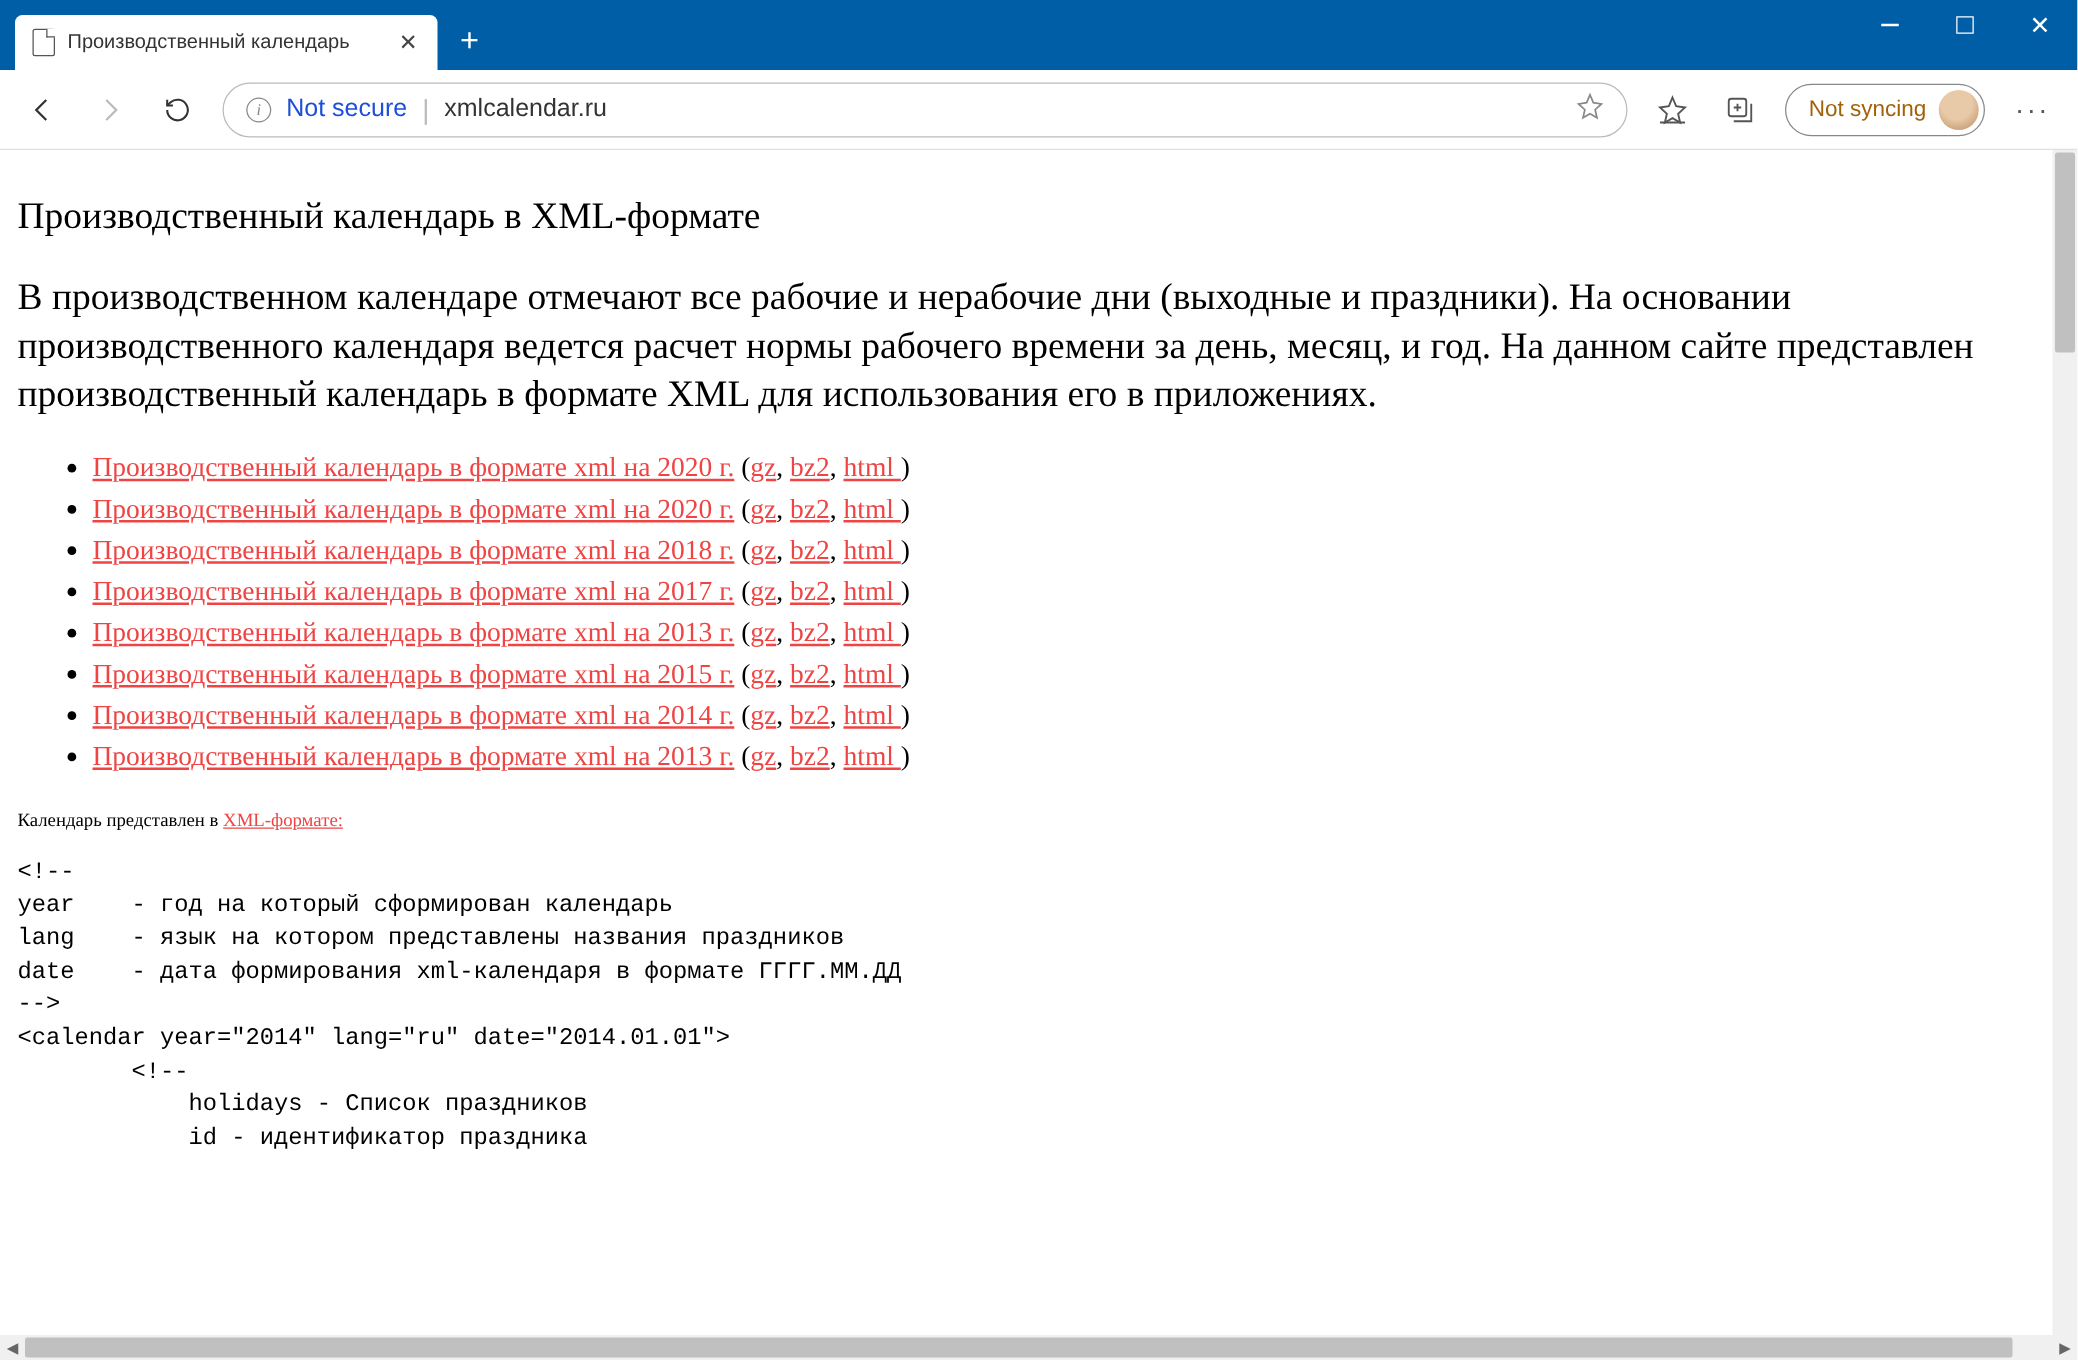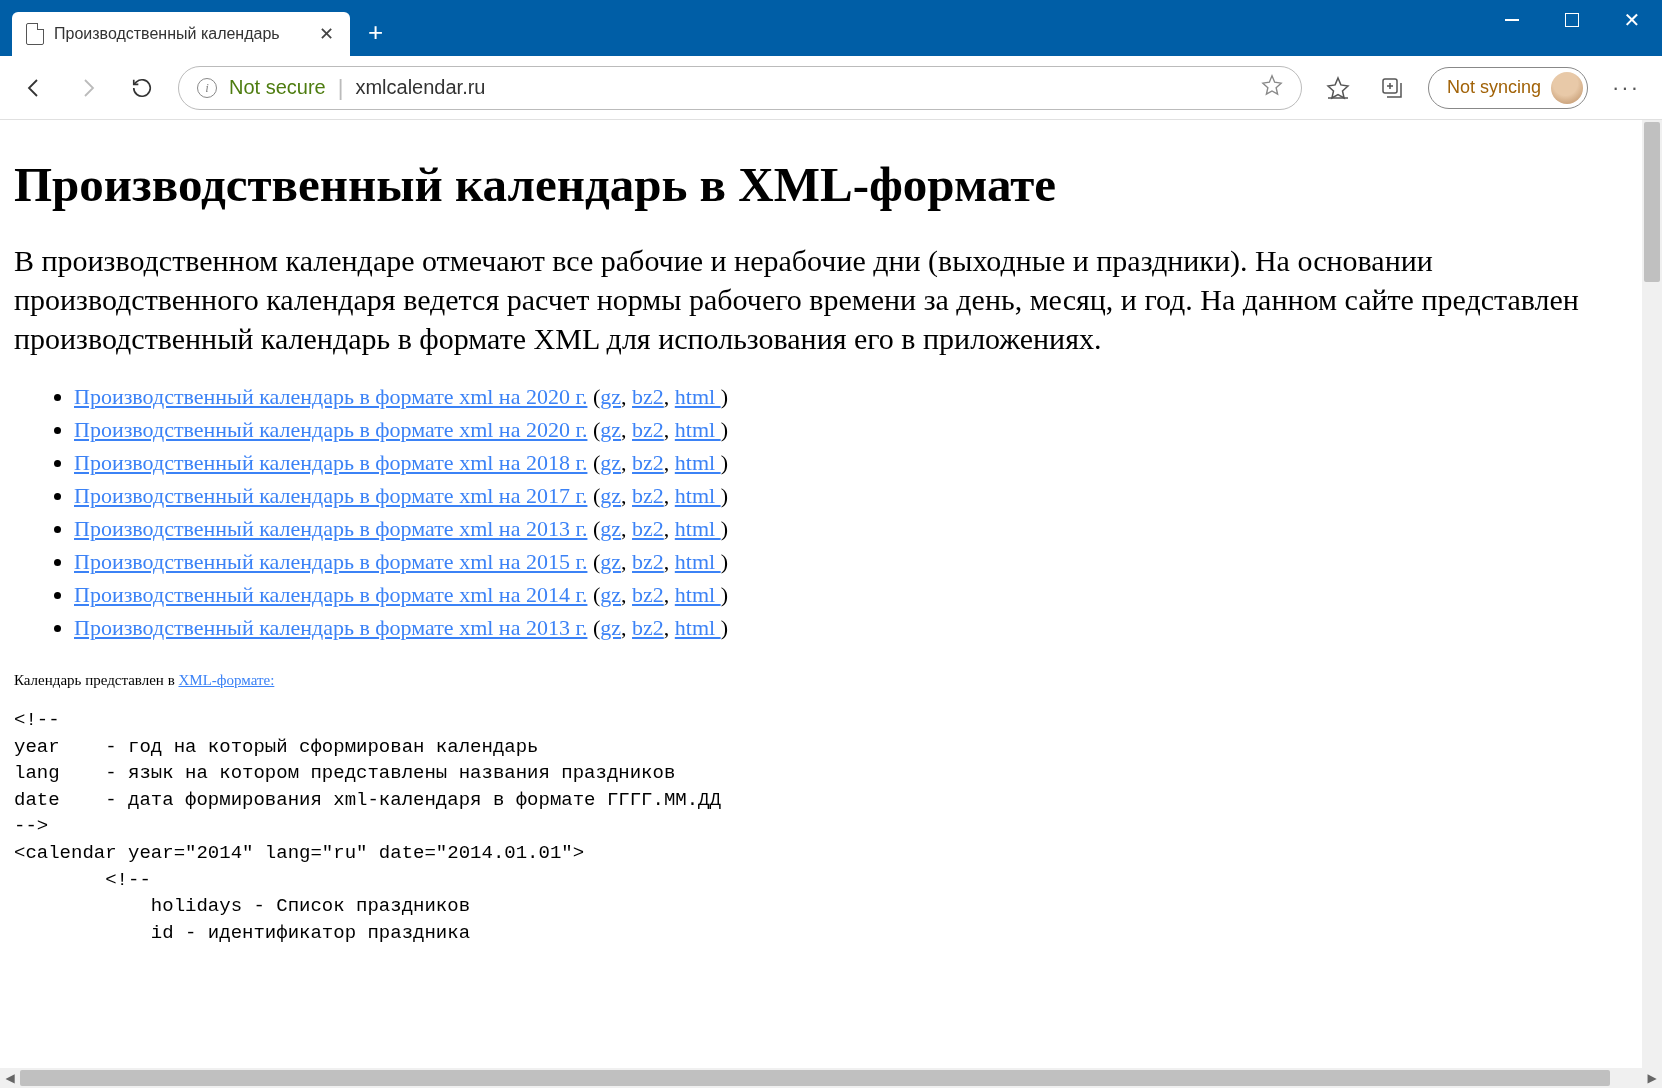--- a/index.html
+++ b/index.html
@@ -117,21 +117,21 @@
       font-size: 20px;
     }
     .info-icon {
       width: 20px; height: 20px;
       border: 1.5px solid #888; border-radius: 50%;
       display: flex; align-items: center; justify-content: center;
       font-size: 13px; color: #888;
       font-family: Georgia, serif;
       font-style: italic;
     }
-    .not-secure { color: #4d7c0f; }
+    .not-secure { color: #1d4ed8; }
     .sep { color: #bbb; font-size: 22px; }
     .url { color: #333; flex: 1; }
     .star-empty svg { width: 22px; height: 22px; stroke: #888; fill: none; stroke-width: 1.5; }
     .tool-icon {
       width: 36px; height: 36px;
       display: flex; align-items: center; justify-content: center;
       cursor: pointer;
     }
     .tool-icon svg { width: 24px; height: 24px; stroke: #555; fill: none; stroke-width: 1.5; }
     .sync-pill {
@@ -159,39 +159,39 @@
     }
     .content {
       padding: 18px 14px;
       font-family: "Times New Roman", serif;
       color: #000;
       overflow: hidden;
       height: calc(100% - 20px);
       width: calc(100% - 20px);
     }
     .content h1 {
-      font-size: 49px;
-      font-weight: bold;
+      font-size: 30px;
+      font-weight: normal;
       margin: 18px 0 28px;
     }
     .content p.intro {
       font-size: 30px;
       line-height: 1.3;
       margin-bottom: 22px;
     }
     .content ul {
       padding-left: 60px;
       margin-bottom: 28px;
     }
     .content li {
       font-size: 22px;
       line-height: 1.5;
       list-style: disc;
     }
-    .content a { color: #3b82f6; text-decoration: underline; }
+    .content a { color: #ef4444; text-decoration: underline; }
     .content h2 {
       font-size: 32px;
       font-weight: bold;
       margin: 26px 0 26px;
     }
     .content p.sub {
       font-size: 15px;
       margin-bottom: 18px;
     }
     .content pre {

